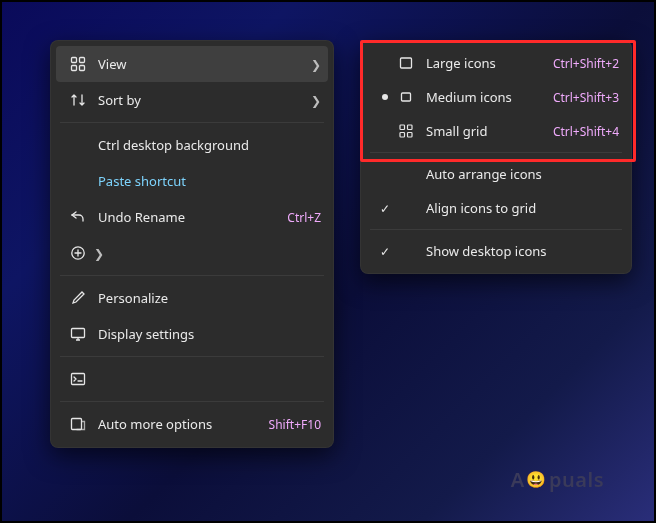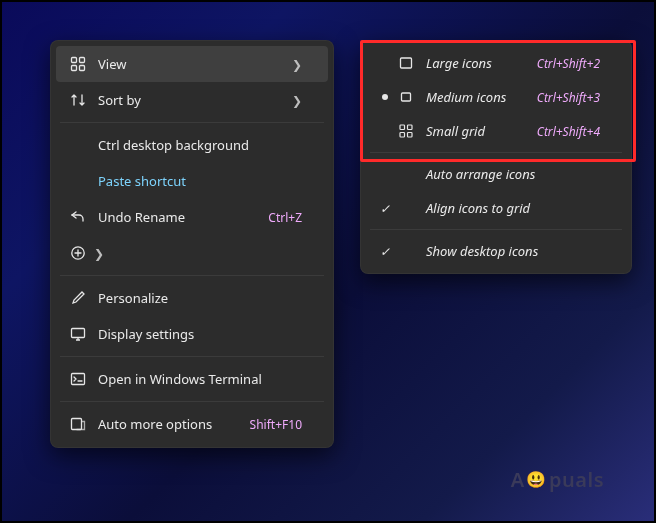--- a/index.html
+++ b/index.html
@@ -42,27 +42,26 @@
   }
   .menu.main {
     left: 48px;
     top: 38px;
     width: 284px;
   }
   .menu.sub {
     left: 358px;
     top: 38px;
     width: 272px;
-    font-style: italic;
   }
   .menu-item {
     display: flex;
     align-items: center;
     height: 36px;
-    padding: 0 26px 0 10px;
+    padding: 0 7px 0 10px;
     border-radius: 4px;
     cursor: default;
   }
   .menu-item.hover {
     background: #3f3f3f;
   }
   .menu-item.disabled { color: #7dd3fc; }
   .check-col {
     width: 18px;
     display: flex;
@@ -210,21 +209,20 @@
 
   <div class="sep"></div>
 
   <div class="menu-item">
     <span class="icon-col">
       <svg width="16" height="16" viewBox="0 0 16 16" fill="none" stroke="#e6e6e6" stroke-width="1.3" stroke-linecap="round">
         <rect x="1.5" y="2.5" width="13" height="11" rx="1"></rect>
           <path d="M4 6l2 2-2 2M8 10h4"></path>
       </svg>
     </span>
-    <span class="label-col">Open in Windows Terminal</span>
   </div>
 
   <div class="sep"></div>
 
   <div class="menu-item">
     <span class="icon-col">
       <svg width="16" height="16" viewBox="0 0 16 16" fill="none" stroke="#e6e6e6" stroke-width="1.3">
         <rect x="1.5" y="2.5" width="10" height="11" rx="1"></rect>
           <path d="M11.5 5.5h3v8h-8" stroke-opacity="0.7"></path>
       </svg>

